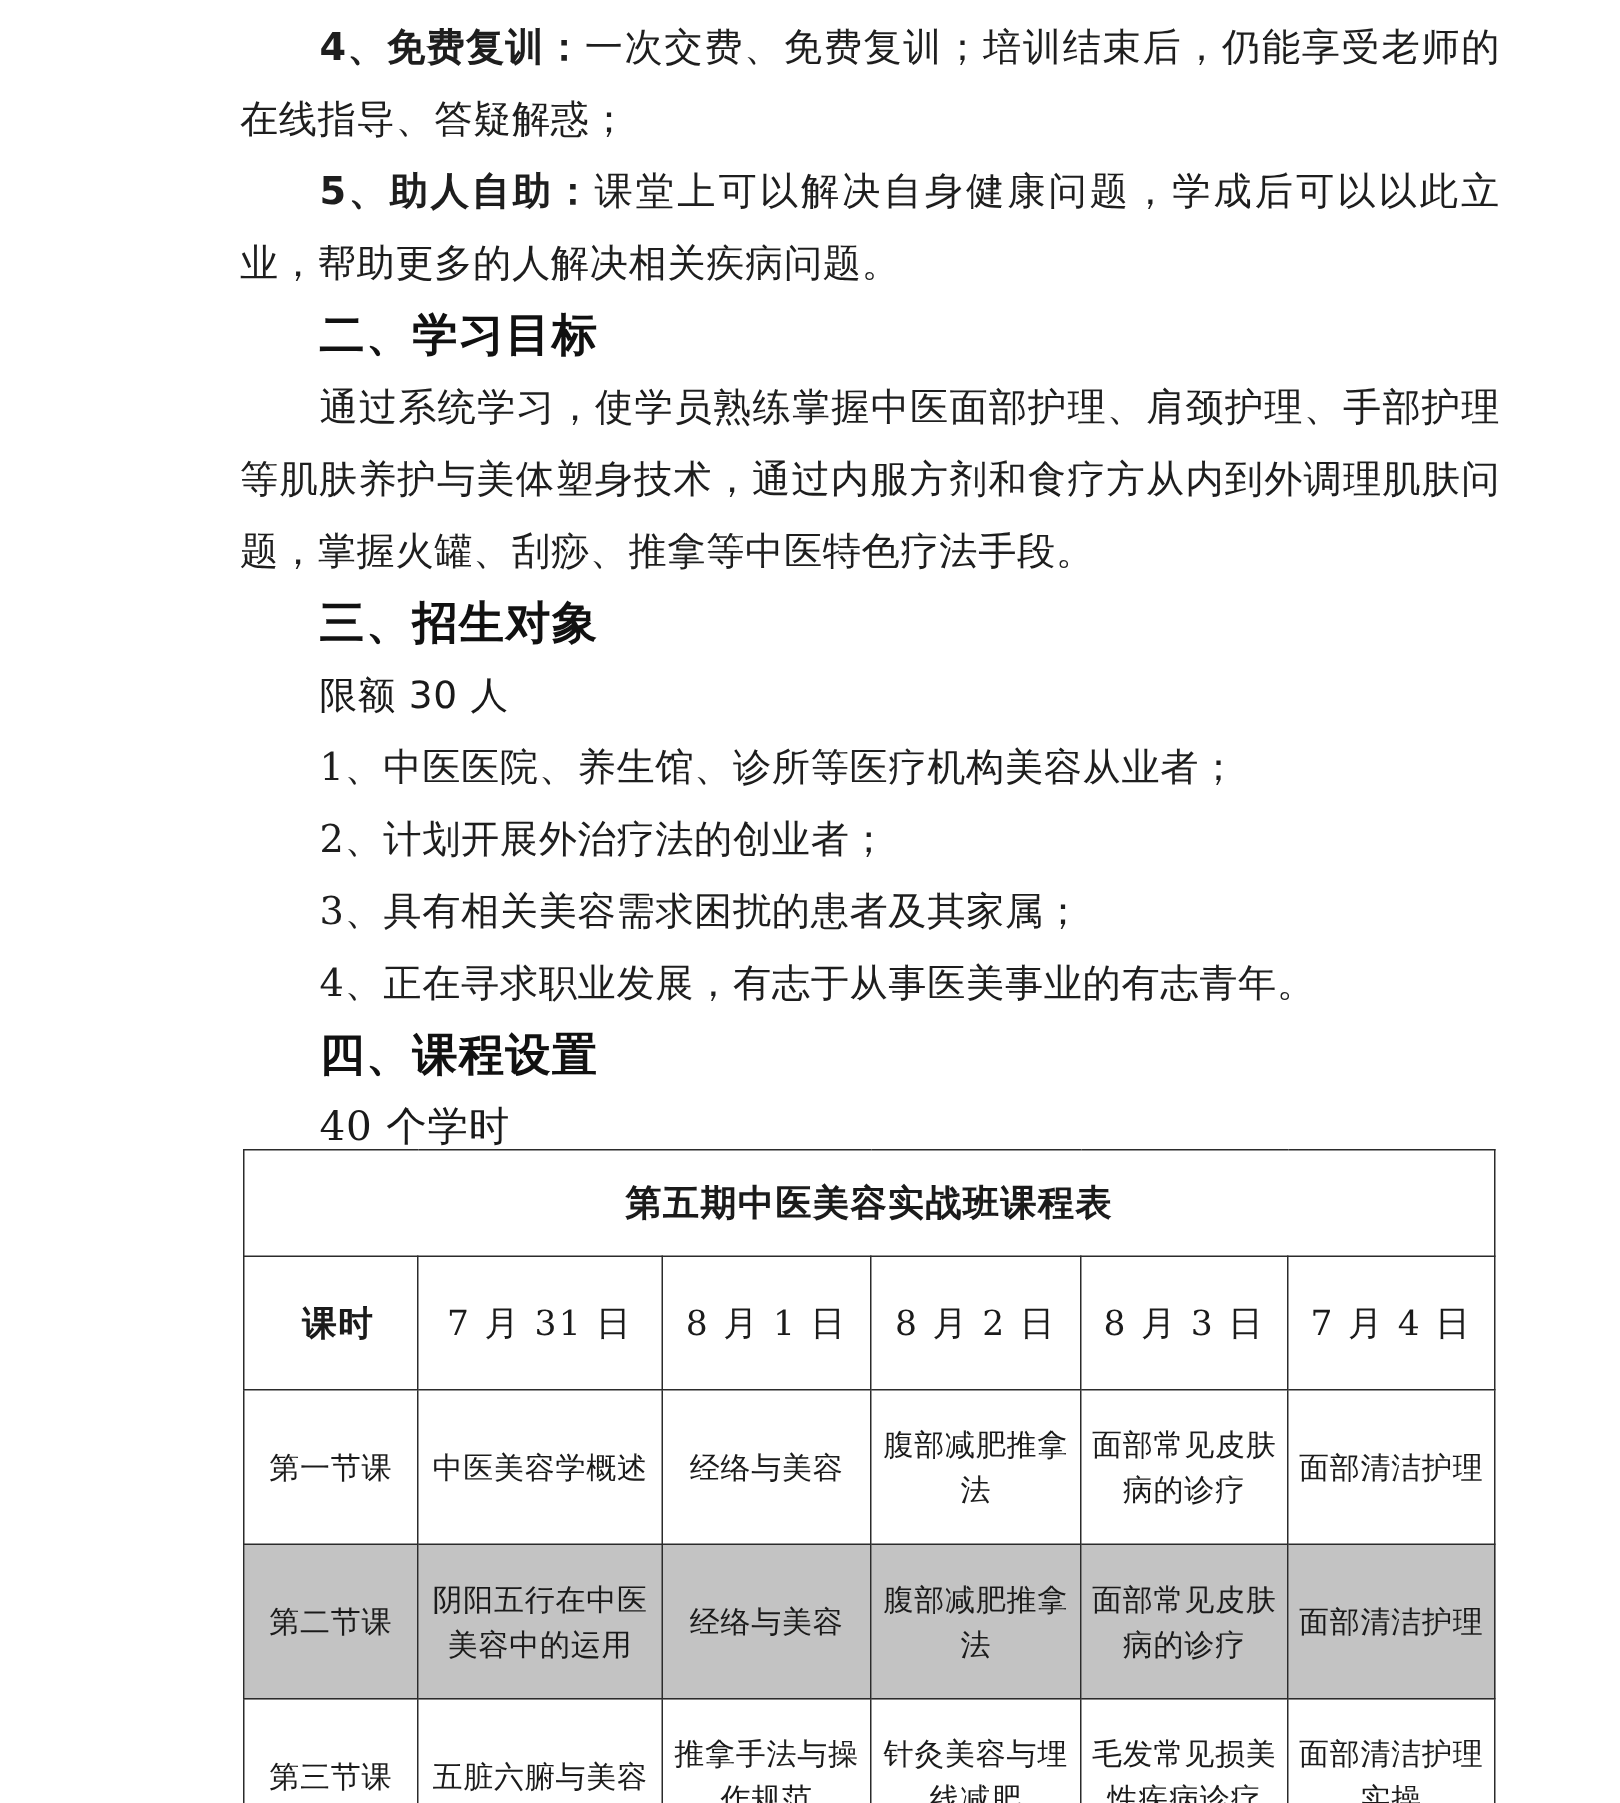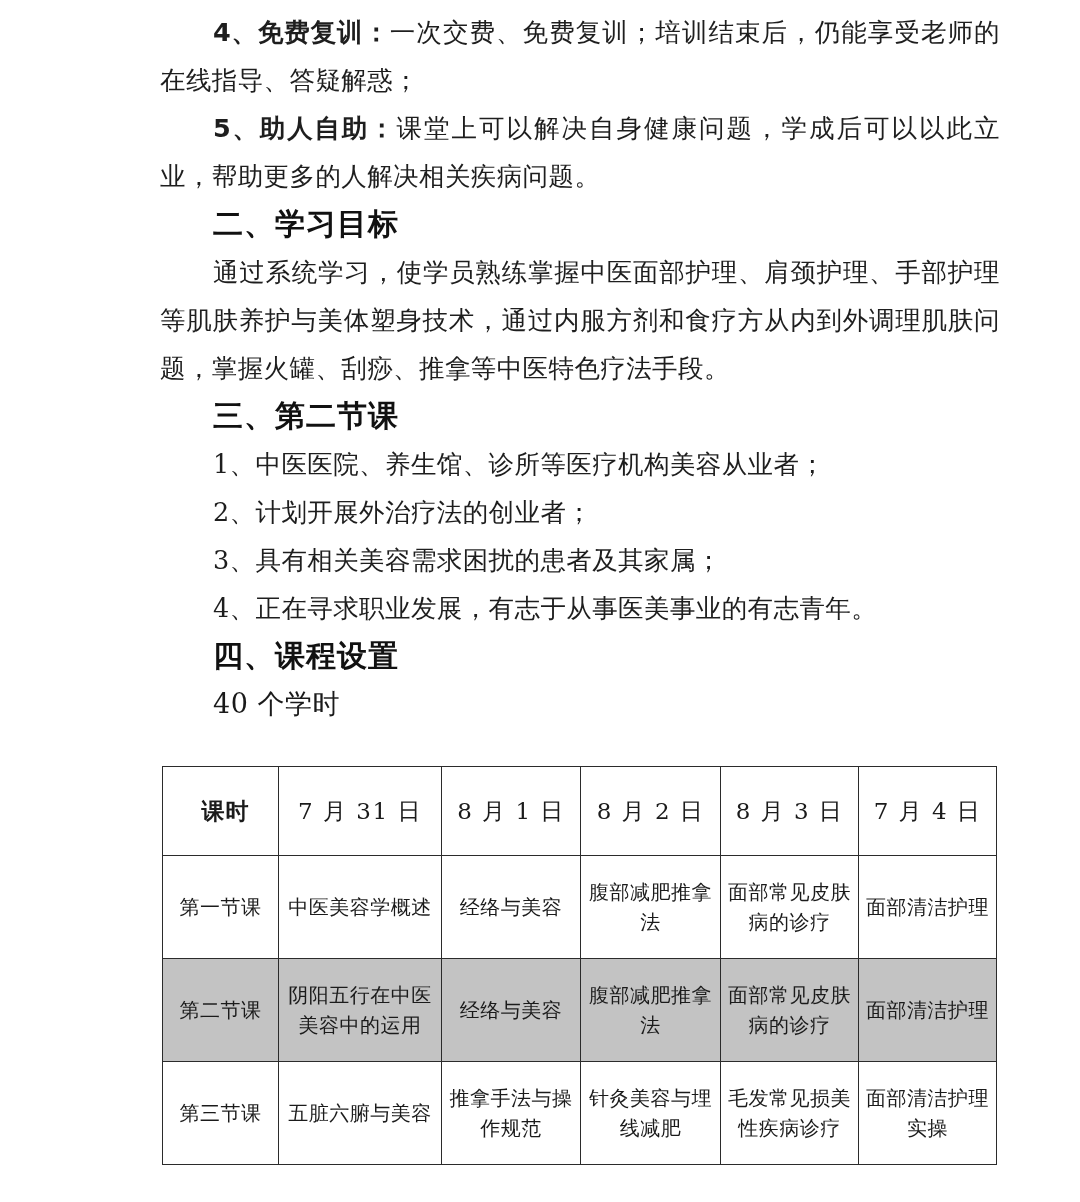--- a/index.html
+++ b/index.html
@@ -152,22 +152,23 @@
   <div style="height:8px"></div>
 
   <p class="para indent"><span class="lead">4、免费复训：</span><span>一次交费、免费复训；培训结束后，仍能享受老师的在线指导、答疑解惑；</span></p>
 
   <p class="para indent"><span class="lead">5、助人自助：</span><span>课堂上可以解决自身健康问题，学成后可以以此立业，帮助更多的人解决相关疾病问题。</span></p>
 
   <h2 class="heading">二、学习目标</h2>
 
   <p class="para indent">通过系统学习，使学员熟练掌握中医面部护理、肩颈护理、手部护理等肌肤养护与美体塑身技术，通过内服方剂和食疗方从内到外调理肌肤问题，掌握火罐、刮痧、推拿等中医特色疗法手段。</p>
 
-  <h2 class="heading">三、第二节课</h2>
-
+  <h2 class="heading">三、招生对象</h2>
+
+  <p class="subline">限额 30 人</p>
 
   <p class="listline">1、中医医院、养生馆、诊所等医疗机构美容从业者；</p>
   <p class="listline">2、计划开展外治疗法的创业者；</p>
   <p class="listline">3、具有相关美容需求困扰的患者及其家属；</p>
   <p class="listline">4、正在寻求职业发展，有志于从事医美事业的有志青年。</p>
 
   <h2 class="heading">四、课程设置</h2>
 
   <p class="subline serif">40 个学时</p>
 
@@ -175,20 +176,23 @@
     <table class="schedule">
       <colgroup>
         <col class="c0">
           <col class="c1">
           <col class="c2">
           <col class="c3">
           <col class="c4">
           <col class="c5">
       </colgroup>
       <tbody>
+        <tr>
+          <td class="tbl-title" colspan="6">第五期中医美容实战班课程表</td>
+        </tr>
         <tr class="tbl-head">
           <td class="first">课时</td>
           <td>7 月 31 日</td>
           <td>8 月 1 日</td>
           <td>8 月 2 日</td>
           <td>8 月 3 日</td>
           <td>7 月 4 日</td>
         </tr>
         <tr class="tbl-body">
           <td>第一节课</td>

